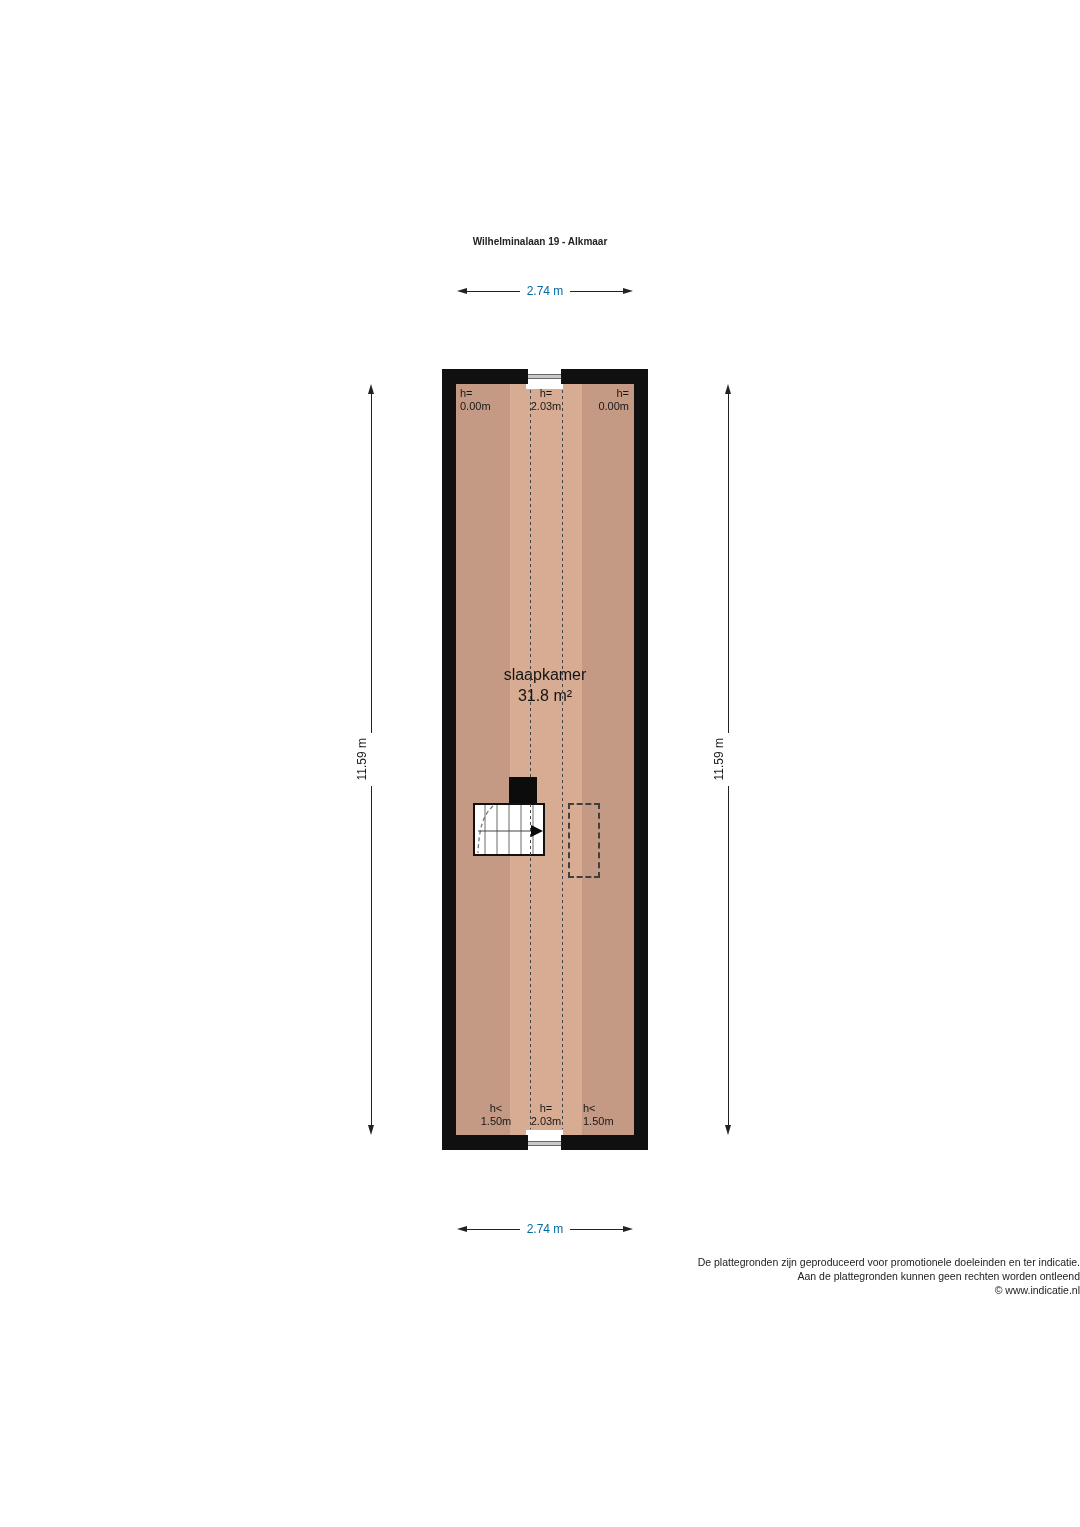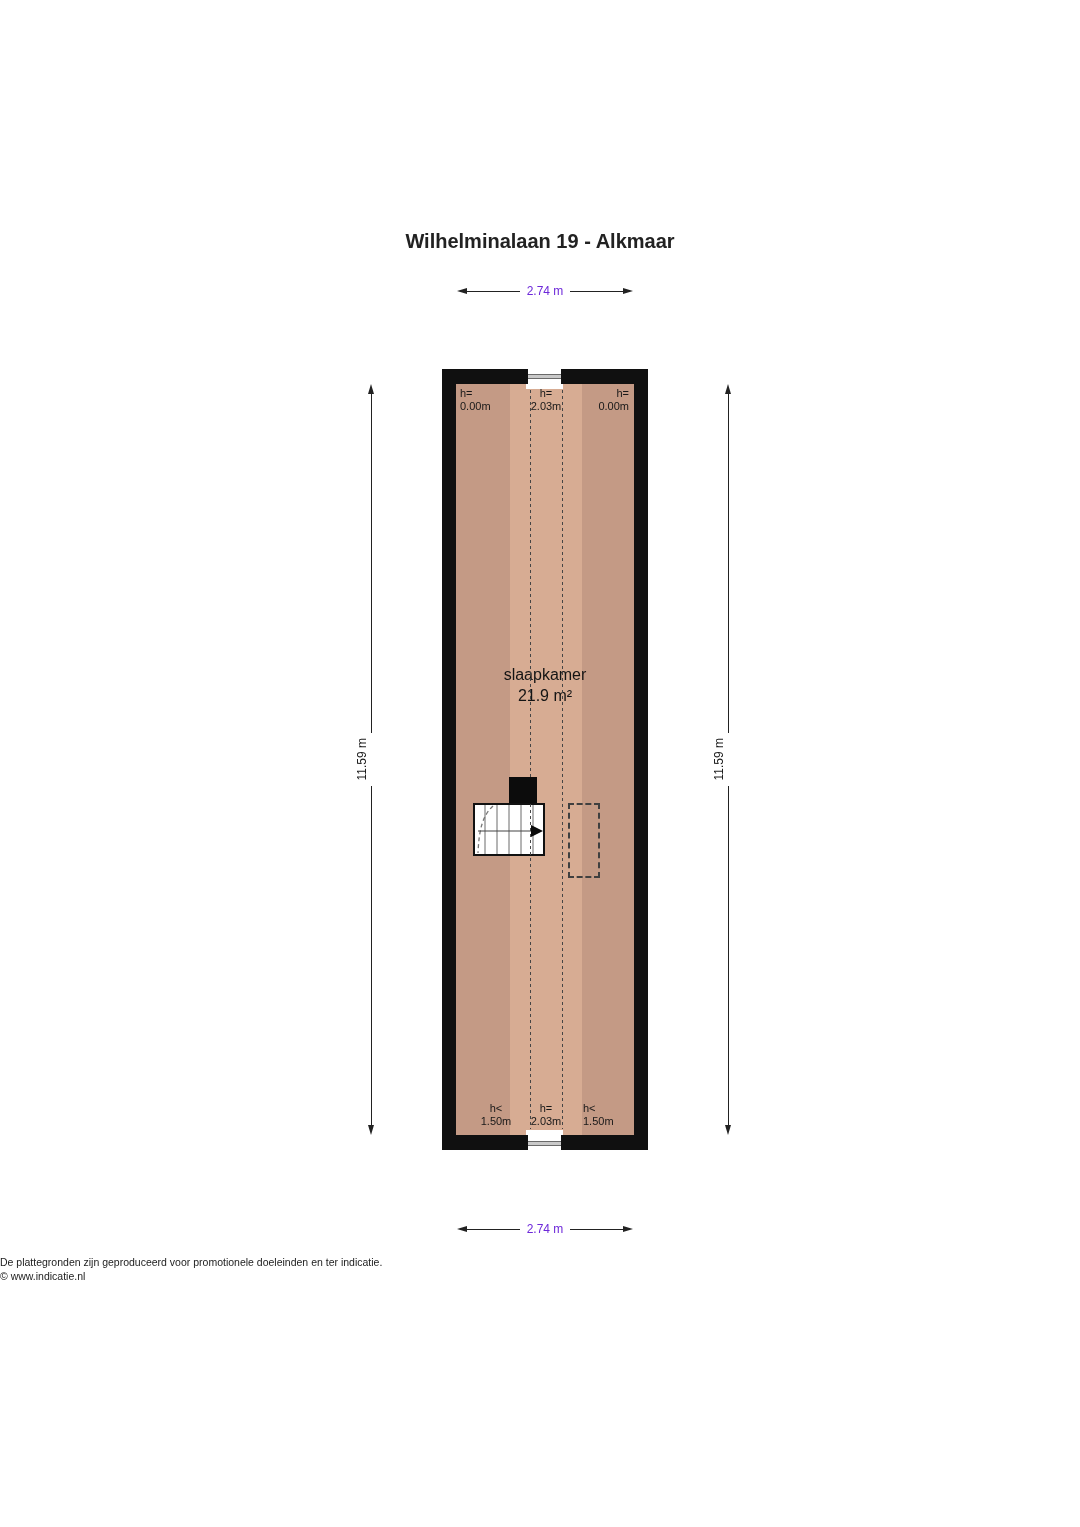--- a/index.html
+++ b/index.html
@@ -1,24 +1,24 @@
 <!DOCTYPE html>
 <html style="--wall: #101010; --floor-side: #c49a85; --floor-center: #d7ac93;"><head>
 <meta charset="utf-8">
 <style>
   html,body{margin:0;padding:0;background:#fff;}
   .page{position:relative;width:1080px;height:1527px;background:#fff;overflow:hidden;
         font-family:"Liberation Sans",sans-serif;color:#1a1a1a;}
 
   
   .title{position:absolute;top:232px;left:0;width:100%;text-align:center;
-         font-weight:bold;font-size:20px;line-height:19px;color:#222;}
+         font-weight:bold;font-size:10px;line-height:19px;color:#222;}
 
   
-  .hdim{position:absolute;left:457px;width:176px;height:14px;display:flex;align-items:center;color:#6d28d9;}
+  .hdim{position:absolute;left:457px;width:176px;height:14px;display:flex;align-items:center;color:#0369a1;}
   .hdim.top{top:284px}.hdim.bottom{top:1222px}
   .hline{flex:1;height:1px;background:#222;}
   .hdim-label{padding:0 7px;font-size:12px;line-height:14px;white-space:nowrap;}
   .arr{width:0;height:0;flex:none;}
   .arr-l{border-top:3.5px solid transparent;border-bottom:3.5px solid transparent;border-right:10px solid #222;}
   .arr-r{border-top:3.5px solid transparent;border-bottom:3.5px solid transparent;border-left:10px solid #222;}
   .arr-u{border-left:3.5px solid transparent;border-right:3.5px solid transparent;border-bottom:10px solid #222;}
   .arr-d{border-left:3.5px solid transparent;border-right:3.5px solid transparent;border-top:10px solid #222;}
 
   
@@ -57,21 +57,21 @@
   .window{position:absolute;left:84px;width:37px;height:20px;background:#fff;z-index:6;}
   .wtop{top:0}.wbot{top:761px}
   .glaz{position:absolute;left:0;right:0;height:3px;background:#c9c9c9;
         border-top:1px solid #6a6a6a;border-bottom:1px solid #6a6a6a;}
   .wtop .glaz{top:5px}.wbot .glaz{top:11px}
   .wcap{position:absolute;width:2px;height:15px;background:#111;}
   .wcap.l{left:0}.wcap.r{right:0}
   .wtop .wcap{top:0}.wbot .wcap{bottom:0}
 
   
-  .footer{position:absolute;top:1255px;left:0;width:100%;text-align:left;
+  .footer{position:absolute;top:1255px;left:0;width:100%;text-align:right;
           font-size:10.5px;line-height:14px;color:#222;}
 </style>
 </head>
 <body>
 
 <div class="page">
 
   <div class="title">
     <div>Wilhelminalaan 19 - Alkmaar</div>
   </div>
@@ -126,21 +126,21 @@
         <div>h=</div>
         <div>2.03m</div>
       </div>
       <div class="hlabel hl-br">
         <div>h&lt;</div>
         <div>1.50m</div>
       </div>
 
       <div class="room-label">
         <div>slaapkamer</div>
-        <div>21.9 m²</div>
+        <div>31.8 m²</div>
       </div>
 
       <div class="chimney"></div>
 
       <svg class="stairs" width="72" height="53" viewBox="0 0 72 53">
         <rect x="1" y="1" width="70" height="51" fill="#ffffff" stroke="#111111" stroke-width="2"></rect>
         <line x1="12" y1="2" x2="12" y2="51" stroke="#6a6a6a" stroke-width="1"></line>
         <line x1="24" y1="2" x2="24" y2="51" stroke="#6a6a6a" stroke-width="1"></line>
         <line x1="36" y1="2" x2="36" y2="51" stroke="#6a6a6a" stroke-width="1"></line>
         <line x1="48" y1="2" x2="48" y2="51" stroke="#6a6a6a" stroke-width="1"></line>
@@ -168,16 +168,17 @@
   <div class="hdim bottom">
     <span class="arr arr-l"></span>
     <span class="hline"></span>
     <span class="hdim-label">2.74 m</span>
     <span class="hline"></span>
     <span class="arr arr-r"></span>
   </div>
 
   <div class="footer">
     <div>De plattegronden zijn geproduceerd voor promotionele doeleinden en ter indicatie.</div>
+    <div>Aan de plattegronden kunnen geen rechten worden ontleend</div>
     <div>© www.indicatie.nl</div>
   </div>
 
 </div>
 
 </body></html>

